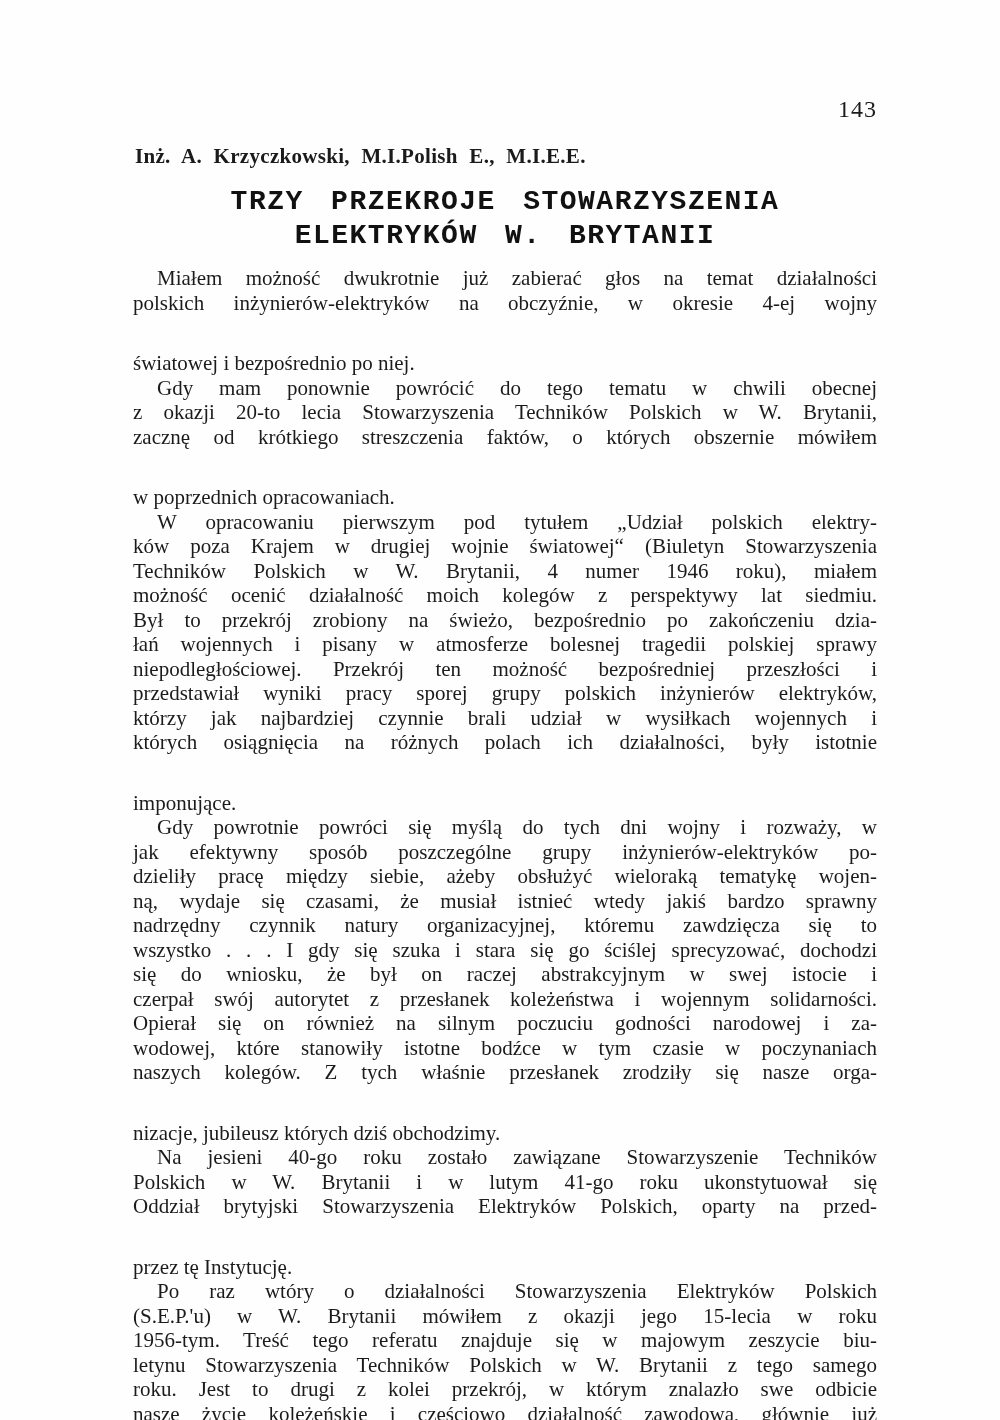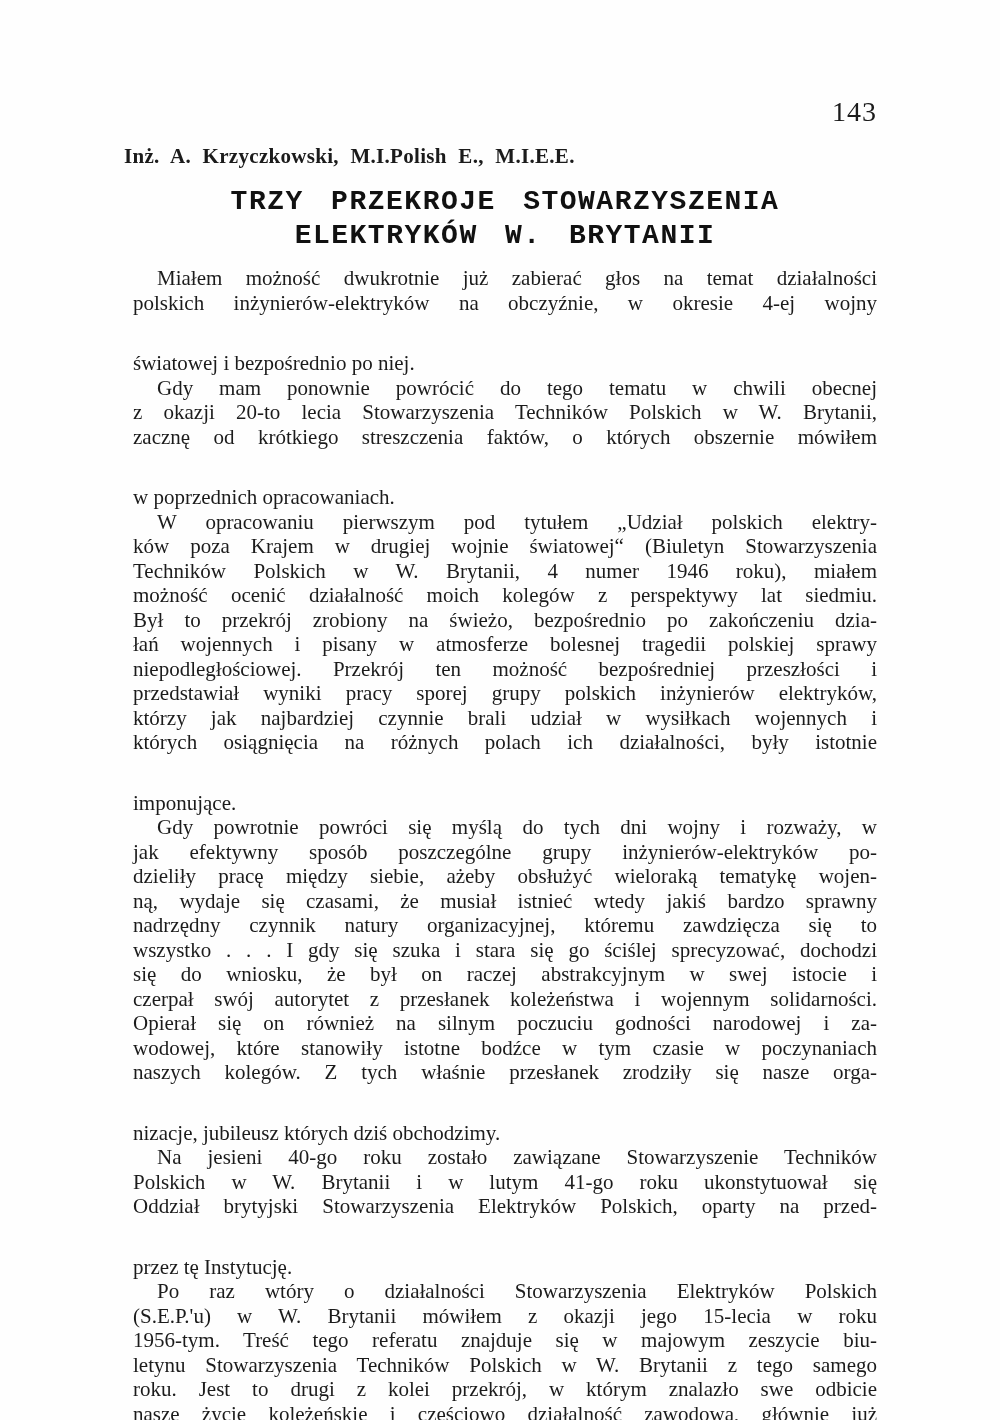--- a/index.html
+++ b/index.html
@@ -16,27 +16,27 @@
     font-family: "Liberation Serif", serif;
     color: #1b1b1b;
     overflow: hidden;
   }
   .page-number {
     position: absolute;
     top: 96px;
     left: 133px;
     width: 744px;
     text-align: right;
-    font-size: 28px;
+    font-size: 24px;
     letter-spacing: 1px;
   }
   .author-line {
     position: absolute;
     top: 144px;
-    left: 124px;
+    left: 135px;
     font-size: 21px;
     font-weight: bold;
     word-spacing: 6px;
     letter-spacing: 0.3px;
   }
   .title-block {
     position: absolute;
     top: 185px;
     left: 133px;
     width: 744px;

